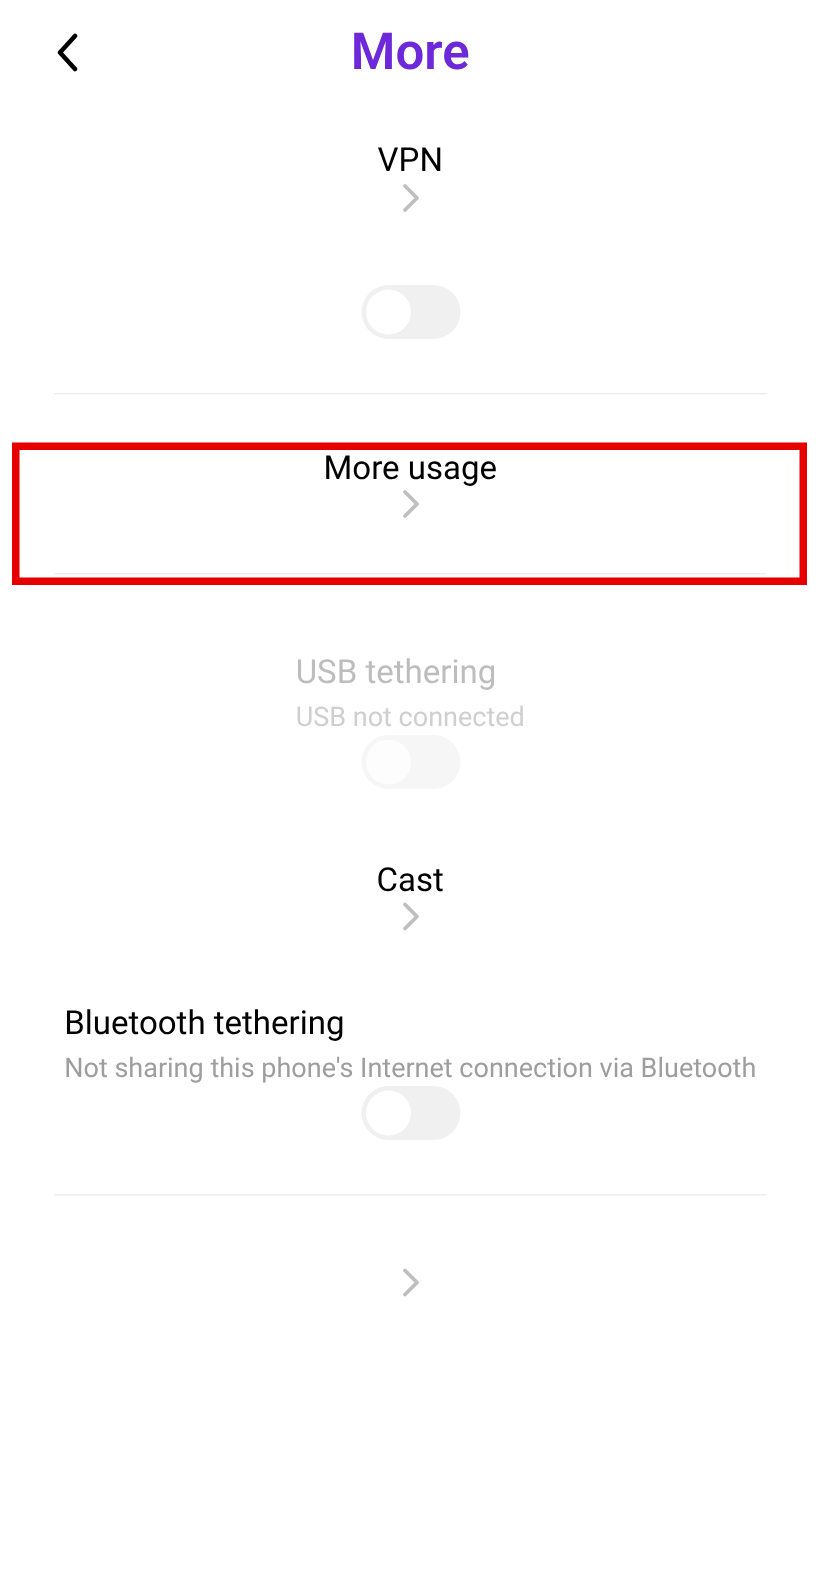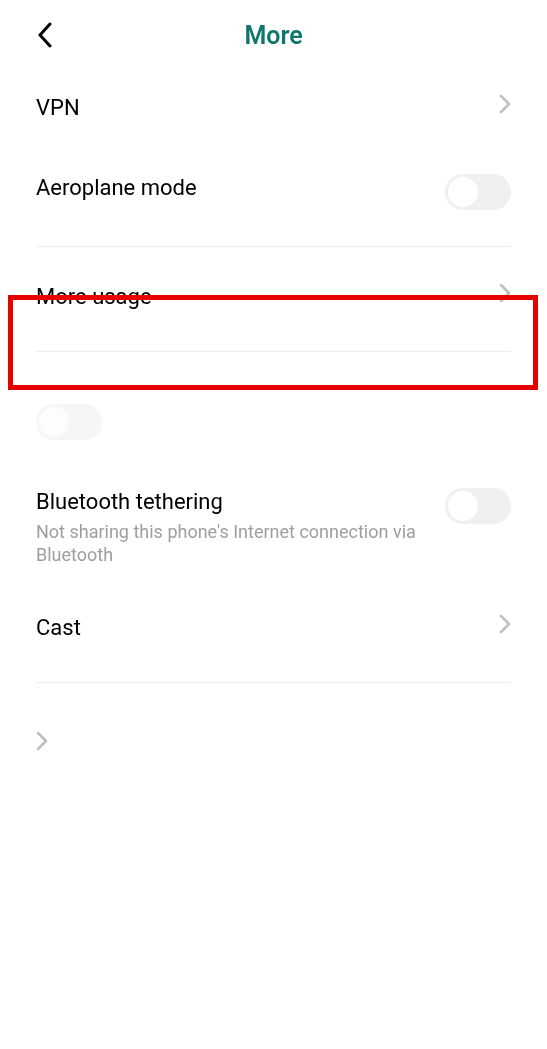--- a/index.html
+++ b/index.html
@@ -33,32 +33,34 @@
       justify-content: center;
       cursor: pointer;
     }
     .back-button svg {
       width: 16px;
       height: 26px;
     }
     .page-title {
       width: 100%;
       text-align: center;
-      font-size: 25px;
+      font-size: 34px;
       font-weight: 600;
-      color: #0f766e;
+      color: #6d28d9;
     }
     .list {
       padding: 0;
     }
     .list-item {
       display: flex;
+      align-items: center;
       padding: 24px 36px;
       min-height: 80px;
       text-decoration: none;
+      flex-direction: column;
       -webkit-tap-highlight-color: transparent;
     }
     .list-item-inner {
       flex: 1;
     }
     .item-title {
       font-size: 22px;
       color: #000;
       font-weight: 400;
       line-height: 1.25;
@@ -141,23 +143,20 @@
       <div class="item-title">VPN</div>
     </div>
     <span class="chevron">
       <svg viewBox="0 0 12 20">
           <polyline points="2,2 10,10 2,18" fill="none" stroke="currentColor" stroke-width="2.5" stroke-linecap="round" stroke-linejoin="round"></polyline>
         </svg>
     </span>
   </div>
 
   <div class="list-item">
-    <div class="list-item-inner">
-      <div class="item-title">Aeroplane mode</div>
-    </div>
     <div class="toggle">
       <div class="toggle-knob"></div>
     </div>
   </div>
 
   <div class="divider"></div>
 
   <div class="list-item">
     <div class="list-item-inner">
       <div class="item-title">More usage</div>
@@ -165,46 +164,50 @@
     <span class="chevron">
       <svg viewBox="0 0 12 20">
           <polyline points="2,2 10,10 2,18" fill="none" stroke="currentColor" stroke-width="2.5" stroke-linecap="round" stroke-linejoin="round"></polyline>
         </svg>
     </span>
   </div>
 
   <div class="divider"></div>
 
   <div class="list-item" style="padding-top:40px;">
+    <div class="list-item-inner">
+      <div class="item-title disabled">USB tethering</div>
+      <div class="item-sub disabled">USB not connected</div>
+    </div>
     <div class="toggle disabled">
       <div class="toggle-knob"></div>
     </div>
   </div>
 
   <div class="list-item">
     <div class="list-item-inner">
+      <div class="item-title">Cast</div>
+    </div>
+    <span class="chevron">
+      <svg viewBox="0 0 12 20">
+          <polyline points="2,2 10,10 2,18" fill="none" stroke="currentColor" stroke-width="2.5" stroke-linecap="round" stroke-linejoin="round"></polyline>
+        </svg>
+    </span>
+  </div>
+
+  <div class="list-item">
+    <div class="list-item-inner">
       <div class="item-title">Bluetooth tethering</div>
       <div class="item-sub">Not sharing this phone's Internet connection via Bluetooth</div>
     </div>
     <div class="toggle">
       <div class="toggle-knob"></div>
     </div>
   </div>
 
-  <div class="list-item">
-    <div class="list-item-inner">
-      <div class="item-title">Cast</div>
-    </div>
-    <span class="chevron">
-      <svg viewBox="0 0 12 20">
-          <polyline points="2,2 10,10 2,18" fill="none" stroke="currentColor" stroke-width="2.5" stroke-linecap="round" stroke-linejoin="round"></polyline>
-        </svg>
-    </span>
-  </div>
-
   <div class="divider"></div>
 
   <div class="list-item" style="padding-top:36px;">
     <span class="chevron">
       <svg viewBox="0 0 12 20">
           <polyline points="2,2 10,10 2,18" fill="none" stroke="currentColor" stroke-width="2.5" stroke-linecap="round" stroke-linejoin="round"></polyline>
         </svg>
     </span>
   </div>
 

